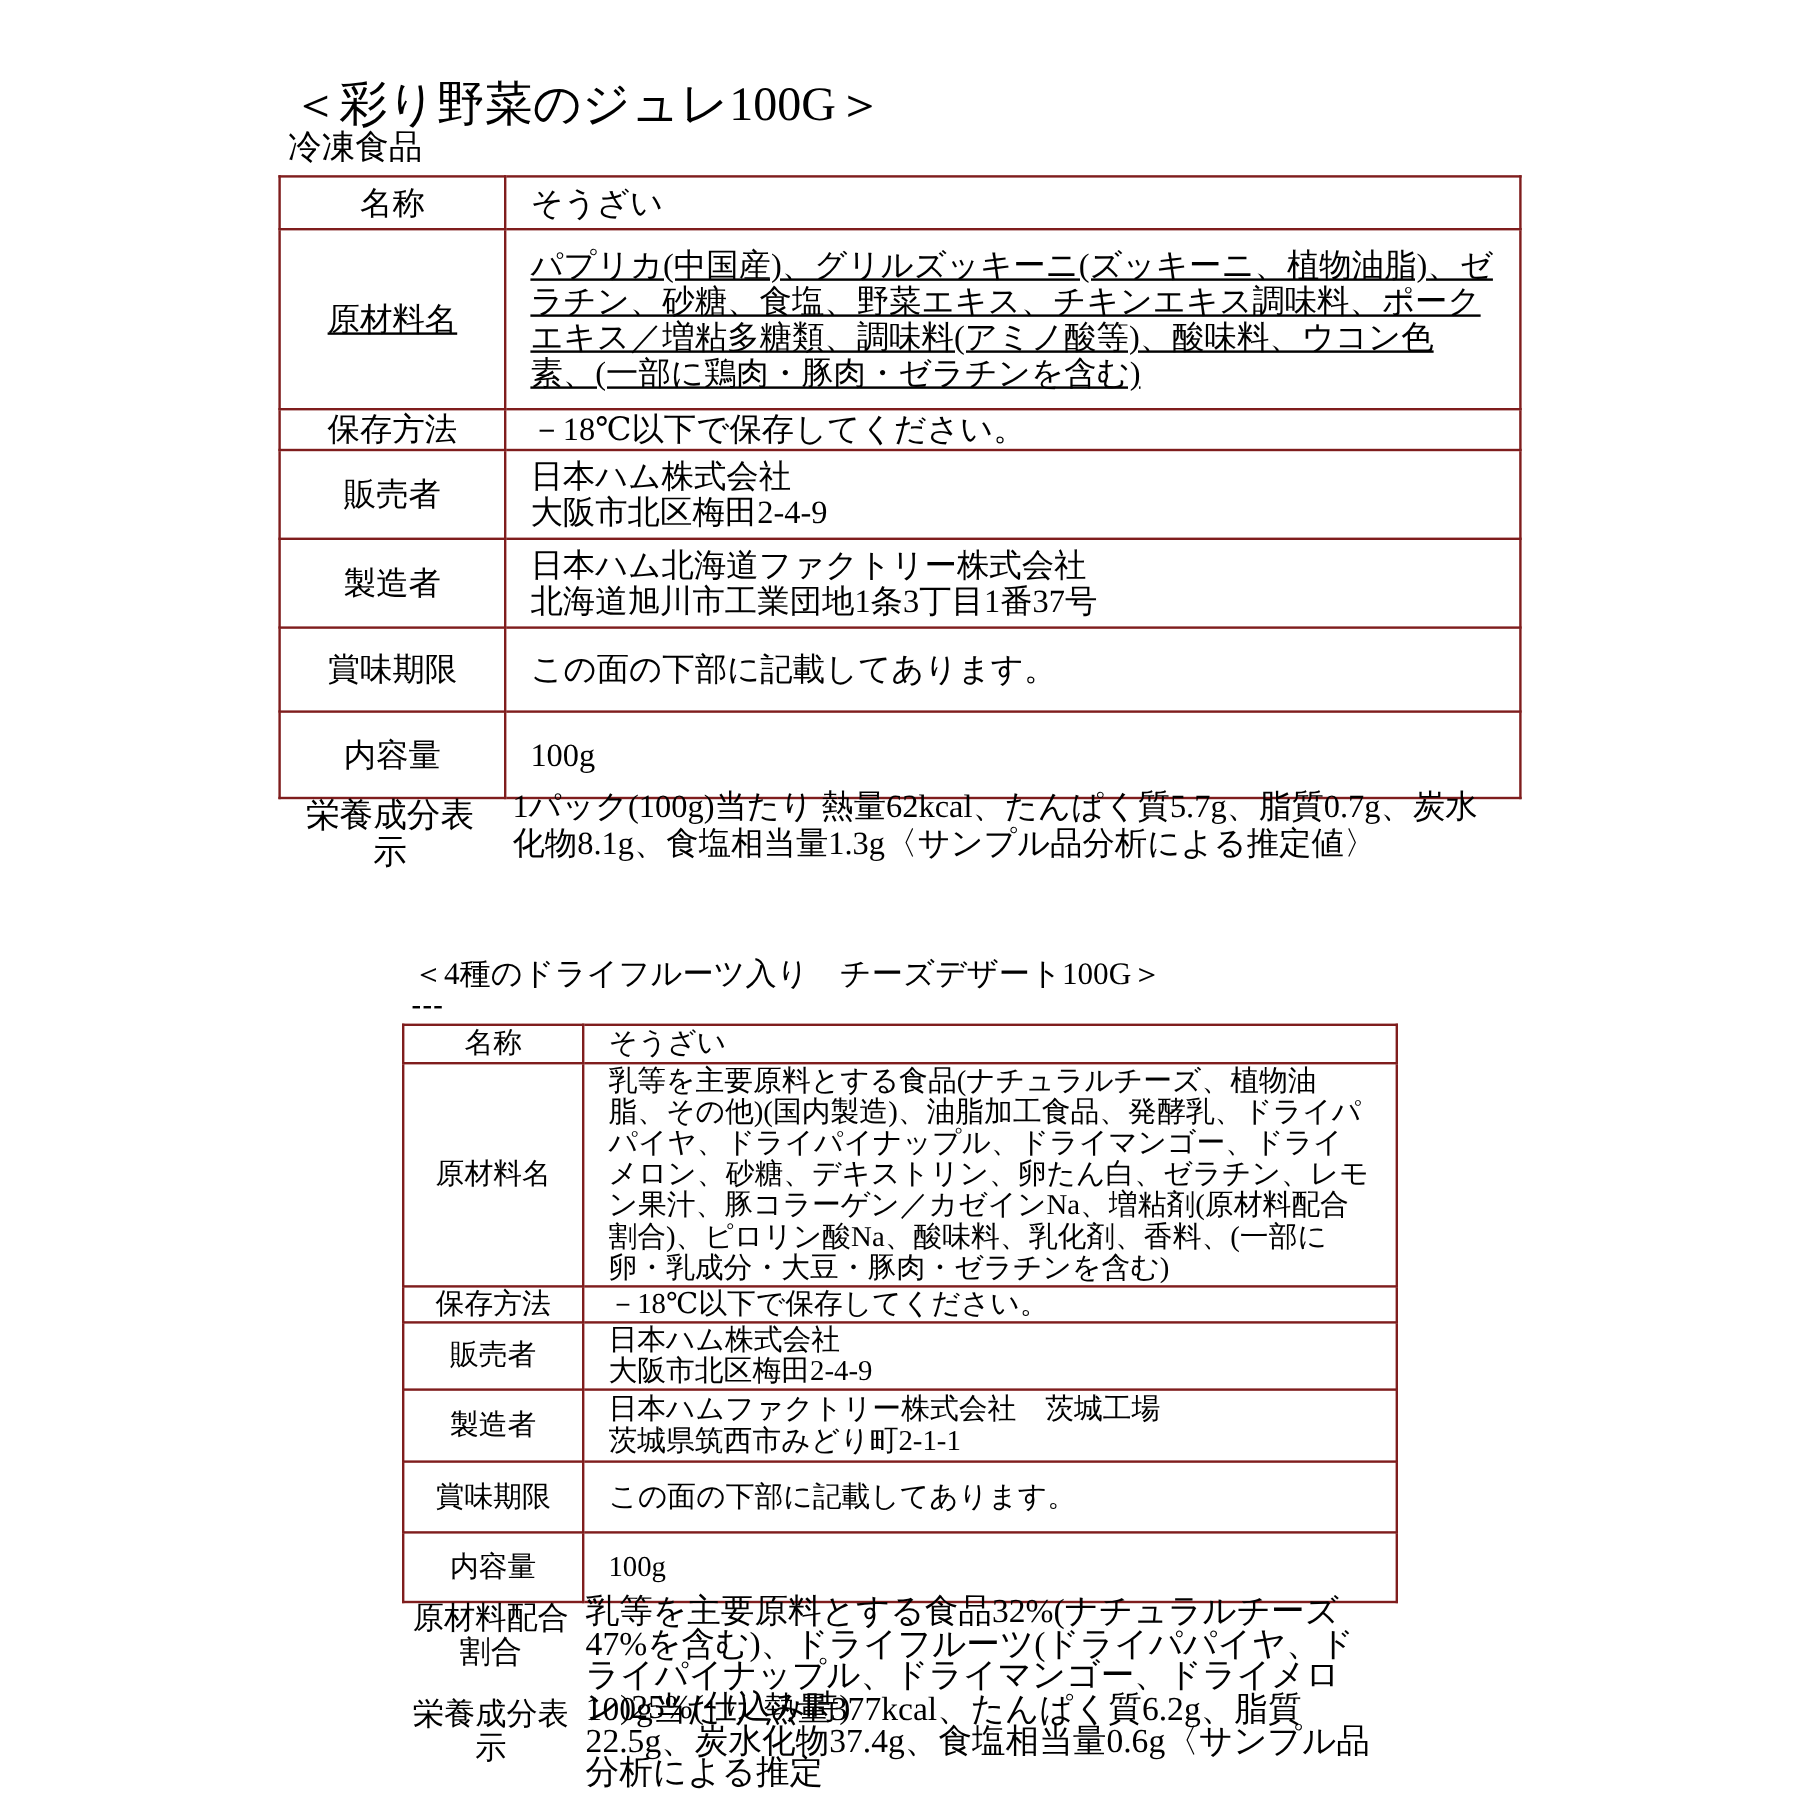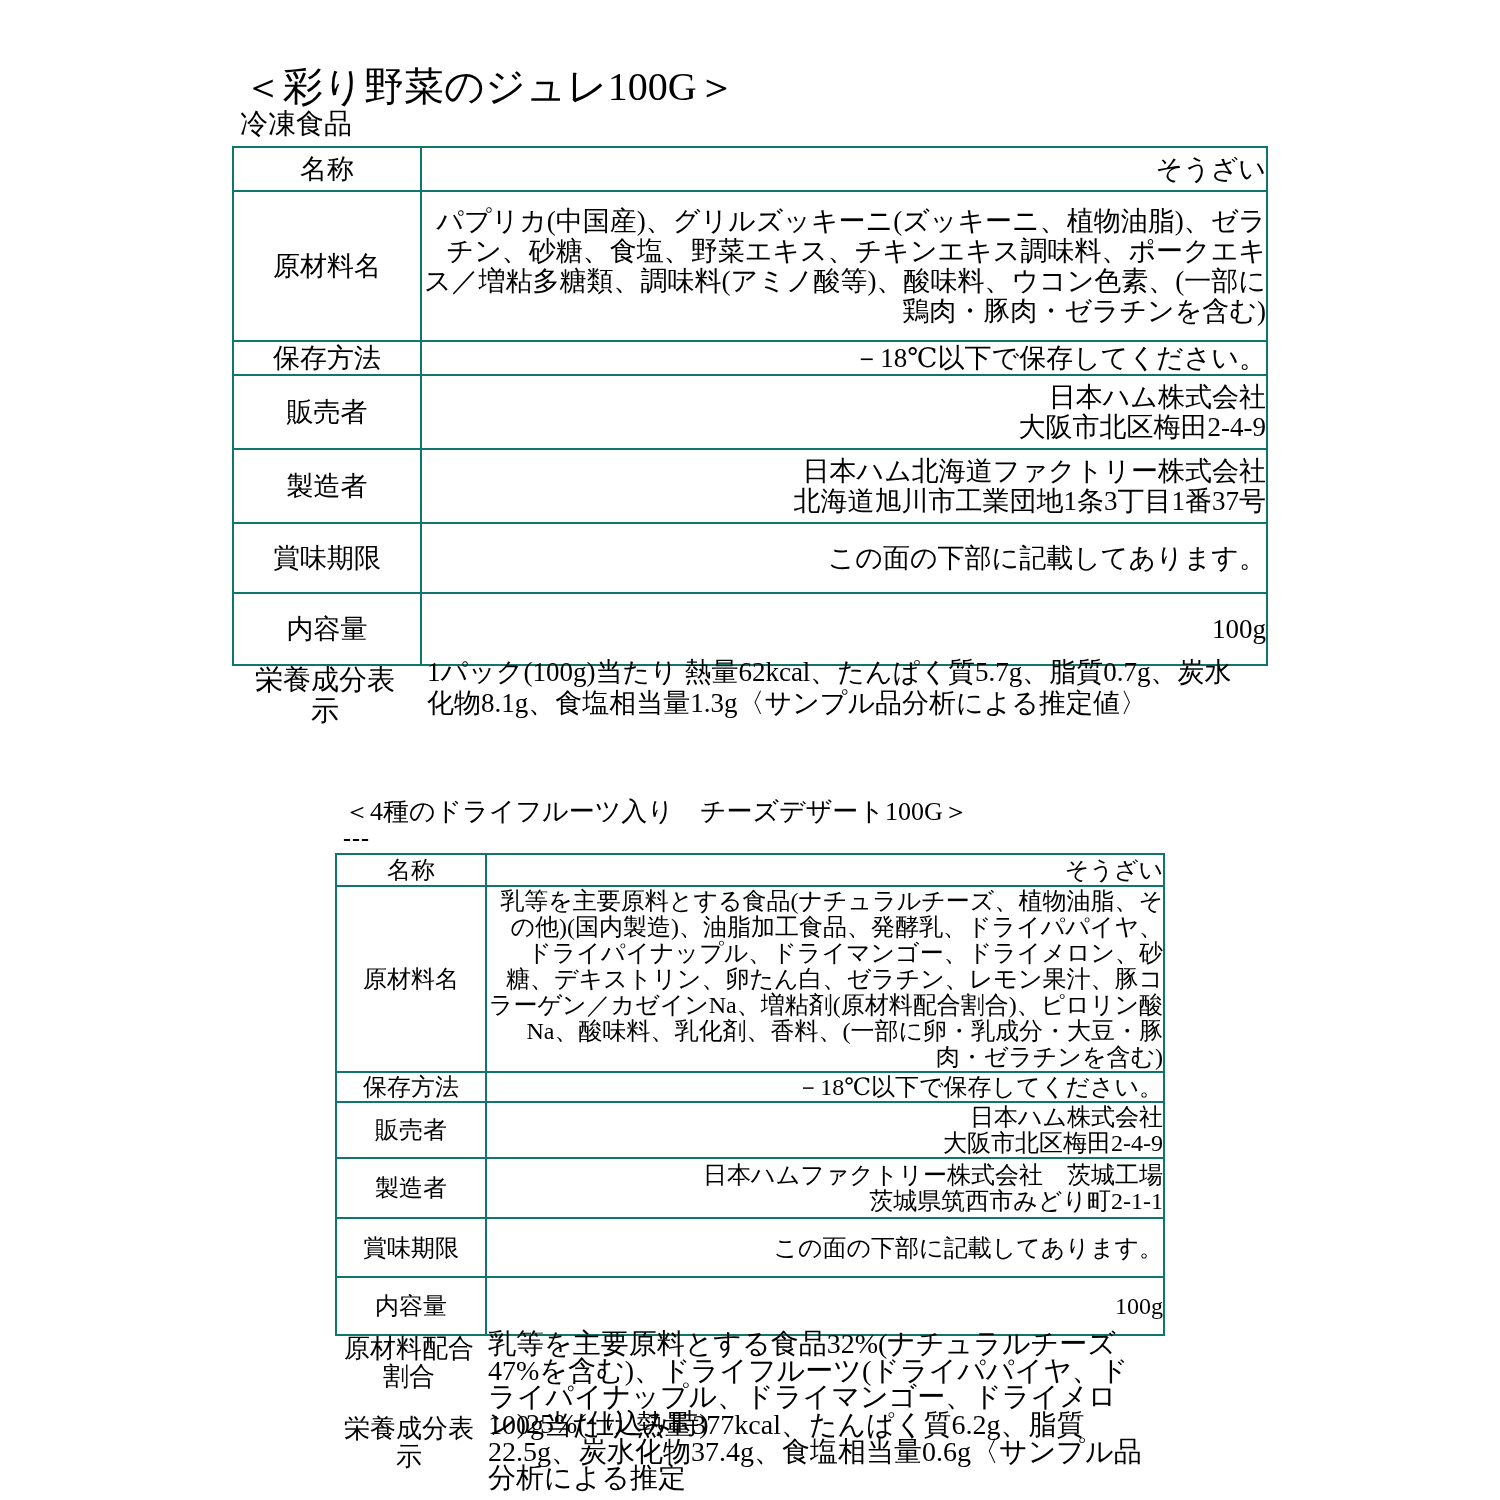--- a/index.html
+++ b/index.html
@@ -8,28 +8,28 @@
     color:#000;font-family:"Liberation Serif","DejaVu Serif",serif;
     overflow:hidden;
   }
   .abs{position:absolute;}
   .sec-title{font-size:40px;line-height:34px;white-space:nowrap;}
   .sec-title2{font-size:26px;line-height:30px;white-space:nowrap;}
   .category{font-size:28px;line-height:32px;}
   .dashes{font-size:24px;font-weight:bold;letter-spacing:1px;}
 
   table.spec{border-collapse:collapse;table-layout:fixed;background:#fff;}
-  table.spec td{border:2px solid #0f766e;vertical-align:middle;}
+  table.spec td{border:2px solid #7f1d1d;vertical-align:middle;}
   table.spec td.lbl{text-align:center;padding:0 2px;}
-  table.spec td.val{padding:1px 0;white-space:pre-line;text-align:right;}
+  table.spec td.val{padding:1px 20px;white-space:pre-line;}
 
   table.t1{width:1036px;font-size:27px;line-height:30px;}
   table.t1 td.lbl{width:184px;}
   table.t1 tr.r1 td{height:40px;}
-  table.t1 tr.r2 td{height:146px;}
+  table.t1 tr.r2 td{height:146px;text-decoration:underline;}
   table.t1 tr.r3 td{height:30px;}
   table.t1 tr.r4 td{height:70px;}
   table.t1 tr.r5 td{height:70px;}
   table.t1 tr.r6 td{height:66px;}
   table.t1 tr.r7 td{height:68px;}
 
   table.t2{width:830px;font-size:24px;line-height:26px;}
   table.t2 td.lbl{width:146px;}
   table.t2 tr.r1 td{height:28px;}
   table.t2 tr.r2 td{height:180px;}

